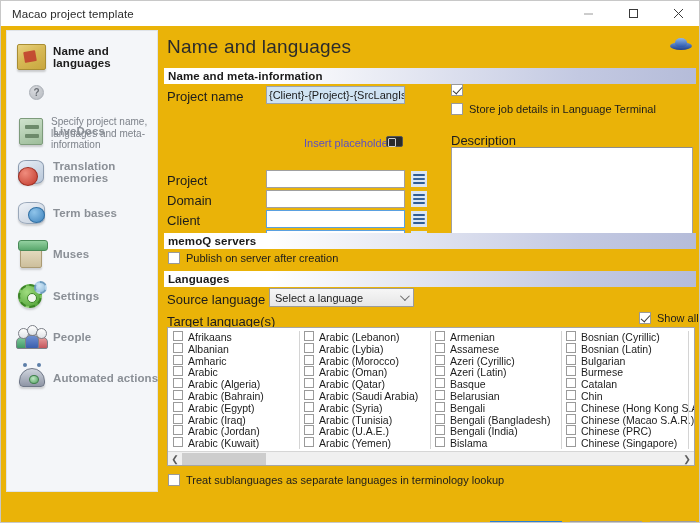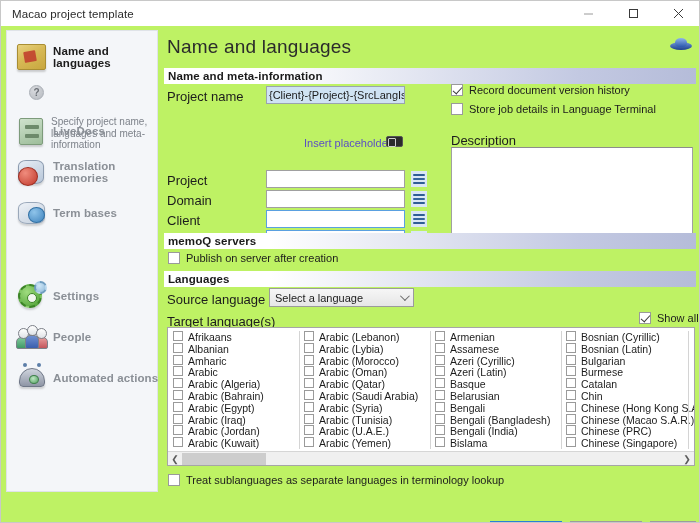--- a/index.html
+++ b/index.html
@@ -40,21 +40,21 @@
     width: 45px; height: 25px;
     display: flex; align-items: center; justify-content: center;
     color: #3a3a3a;
   }
   .winbtn svg { display: block; }
 
   
   .dialog-body {
     position: absolute; left: 0; top: 25px;
     width: 700px; height: 498px;
-    background: #bef264;
+    background: #eab308;
   }
 
   
   .sidebar {
     position: absolute; left: 5px; top: 4px;
     width: 152px; height: 462px;
     background: #f4f6f9;
     border: 1px solid #dfe3e8;
   }
   .nav-item {
@@ -472,20 +472,26 @@
         <div class="nav-label">Translation memories</div>
       </div>
 
       <div class="nav-item" style="top:166px;height:32px;">
         <div class="nav-icon">
             <div class="ic-tb"></div>
           </div>
         <div class="nav-label">Term bases</div>
       </div>
 
+      <div class="nav-item" style="top:207px;height:32px;">
+        <div class="nav-icon">
+            <div class="ic-muse"></div>
+          </div>
+        <div class="nav-label">Muses</div>
+      </div>
 
       <div class="nav-item" style="top:249px;height:32px;">
         <div class="nav-icon">
             <div class="ic-gear"></div>
             <div class="ic-gear2"></div>
           </div>
         <div class="nav-label">Settings</div>
       </div>
 
       <div class="nav-item" style="top:290px;height:32px;">
@@ -556,21 +562,20 @@
       <div class="lbl" style="left:3px;top:203px;">Subject</div>
       <input class="tb focusish" style="left: 102px; top: 200px; width: 139px;" value="">
       <div class="listbtn" style="left:247px;top:201px;">
           <i></i>
           <i></i>
           <i></i>
         </div>
 
       <div class="cb-row" style="left:287px;top:54px;">
         <div class="cbx checked"></div>
-        <div class="cb-label">Record document version history</div>
       </div>
       <div class="cb-row" style="left:287px;top:73px;">
         <div class="cbx"></div>
         <div class="cb-label">Store job details in Language Terminal</div>
       </div>
 
       <div class="lbl" style="left:287px;top:103px;">Description</div>
       <div class="descbox" style="left:287px;top:117px;width:242px;height:90px;"></div>
 
       <div class="section-head" style="top:203px;width:532px;">

